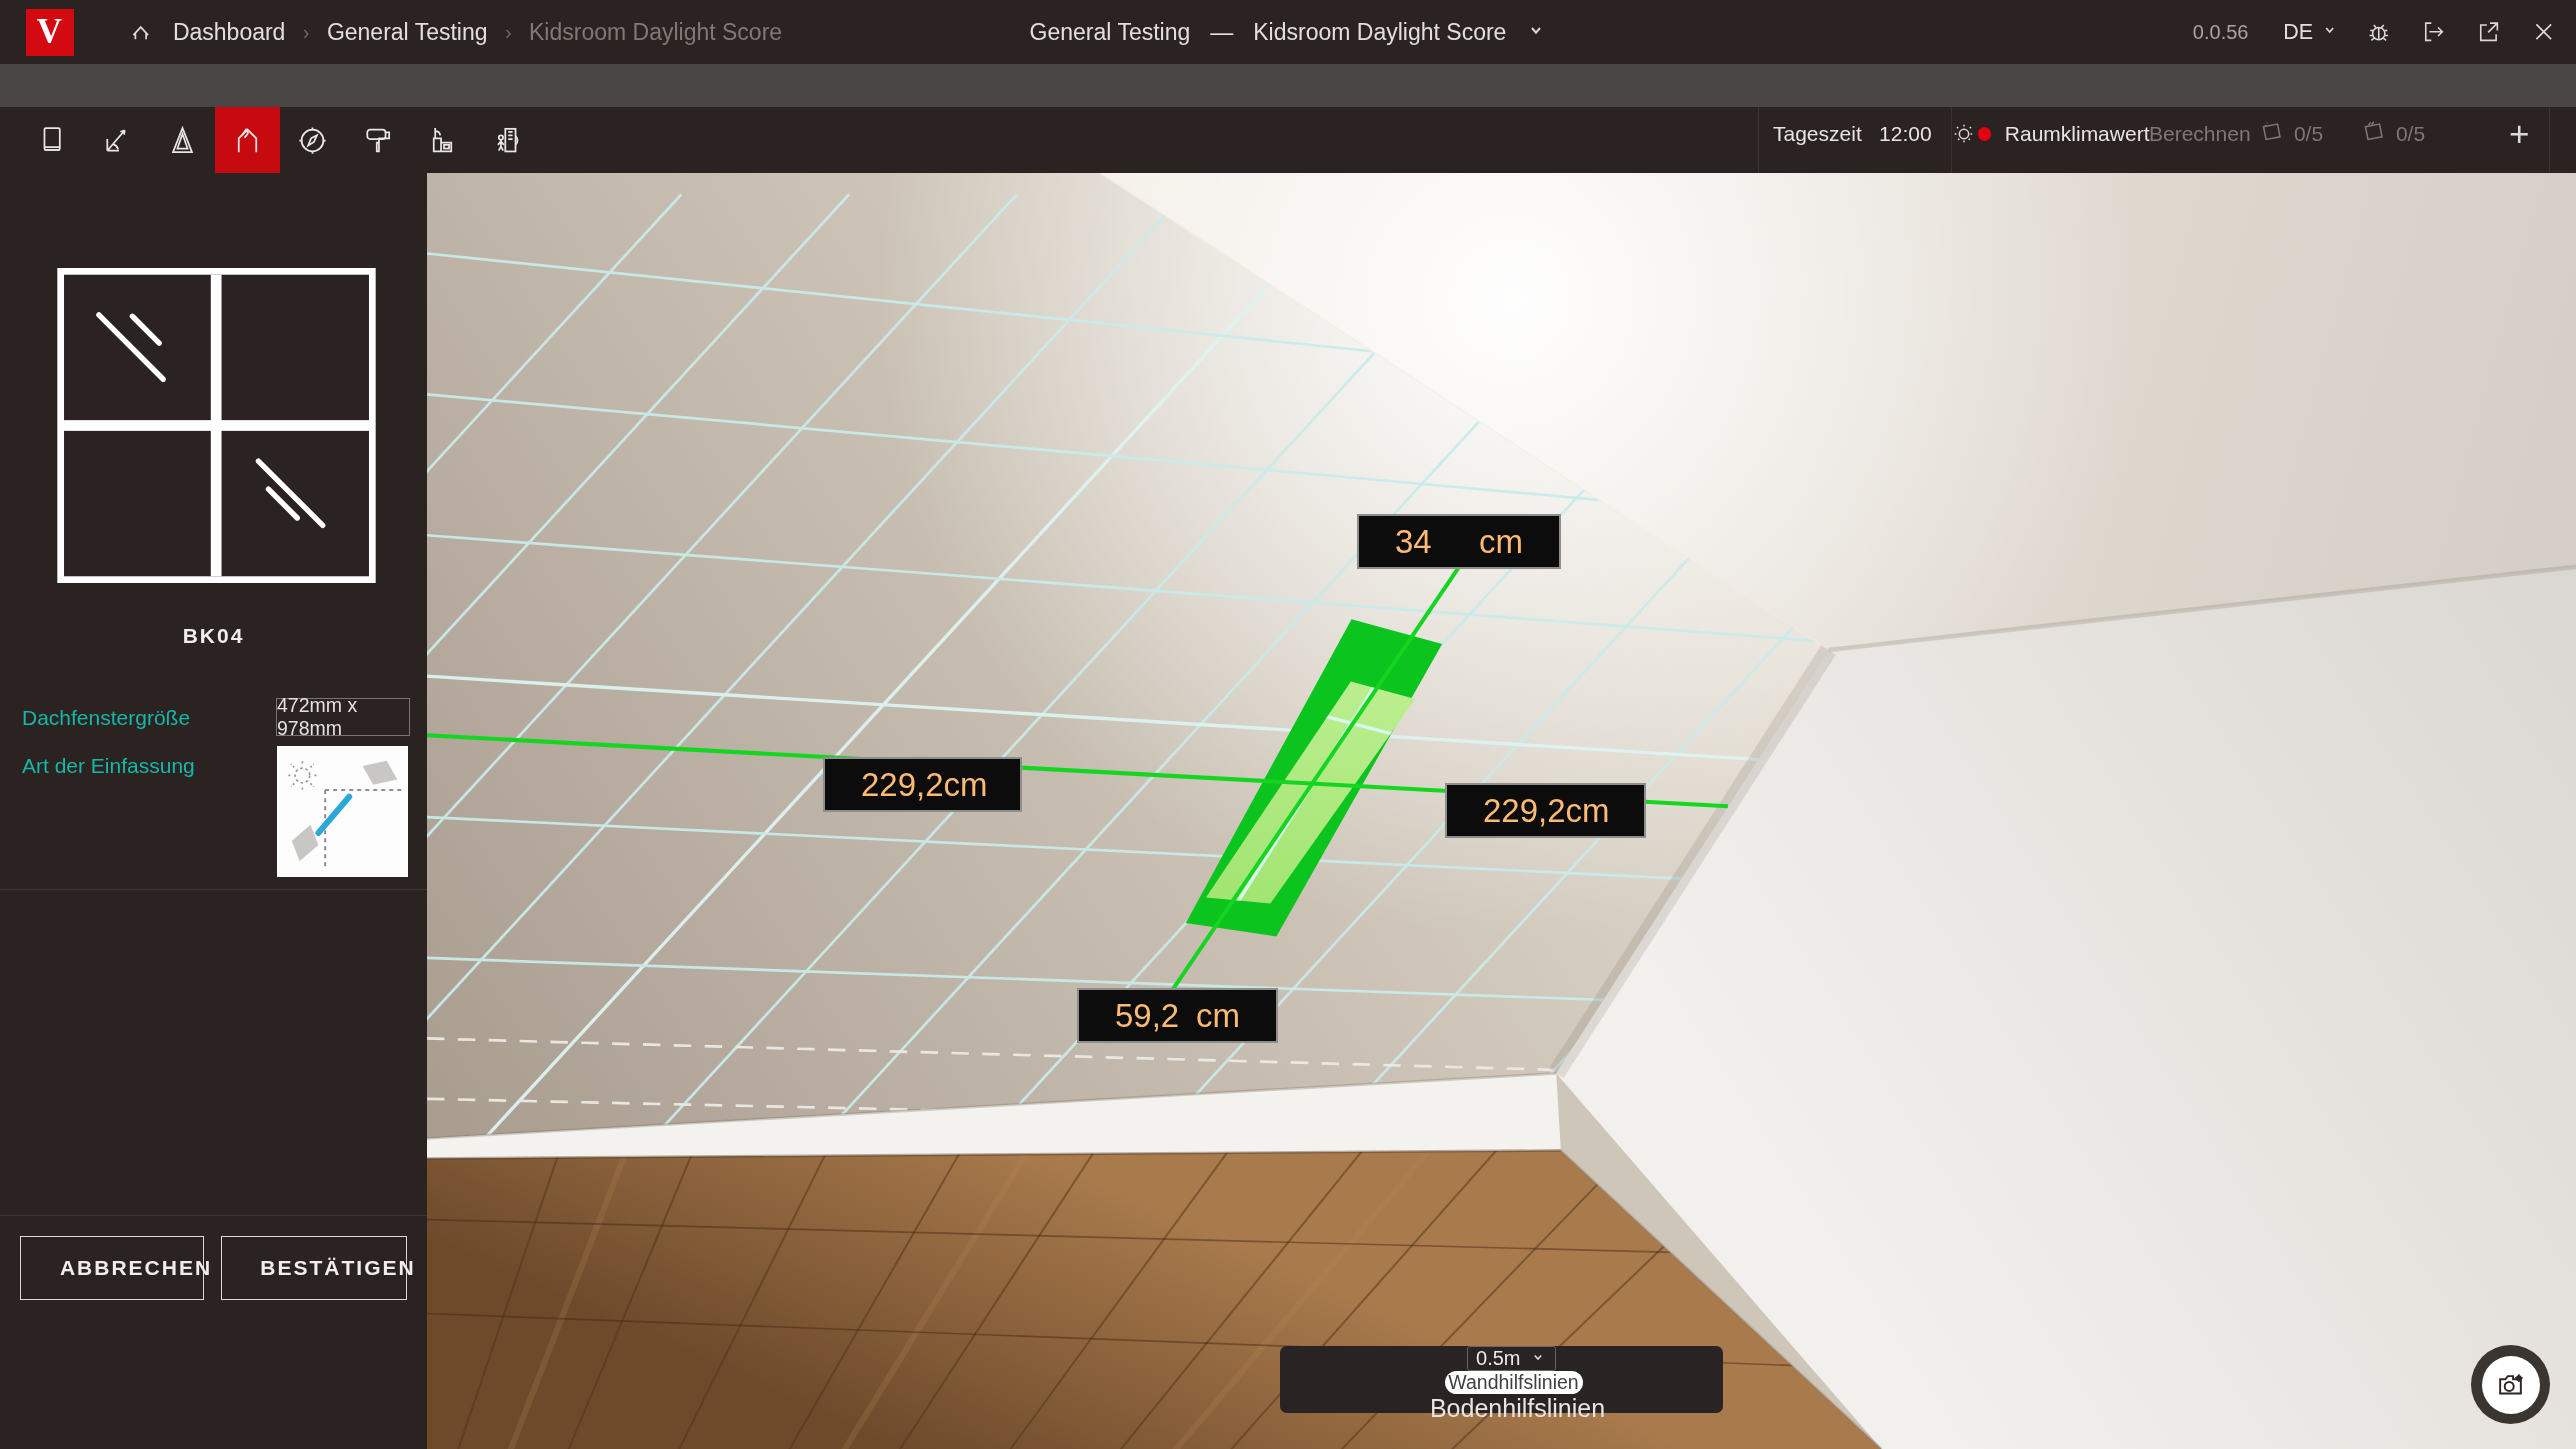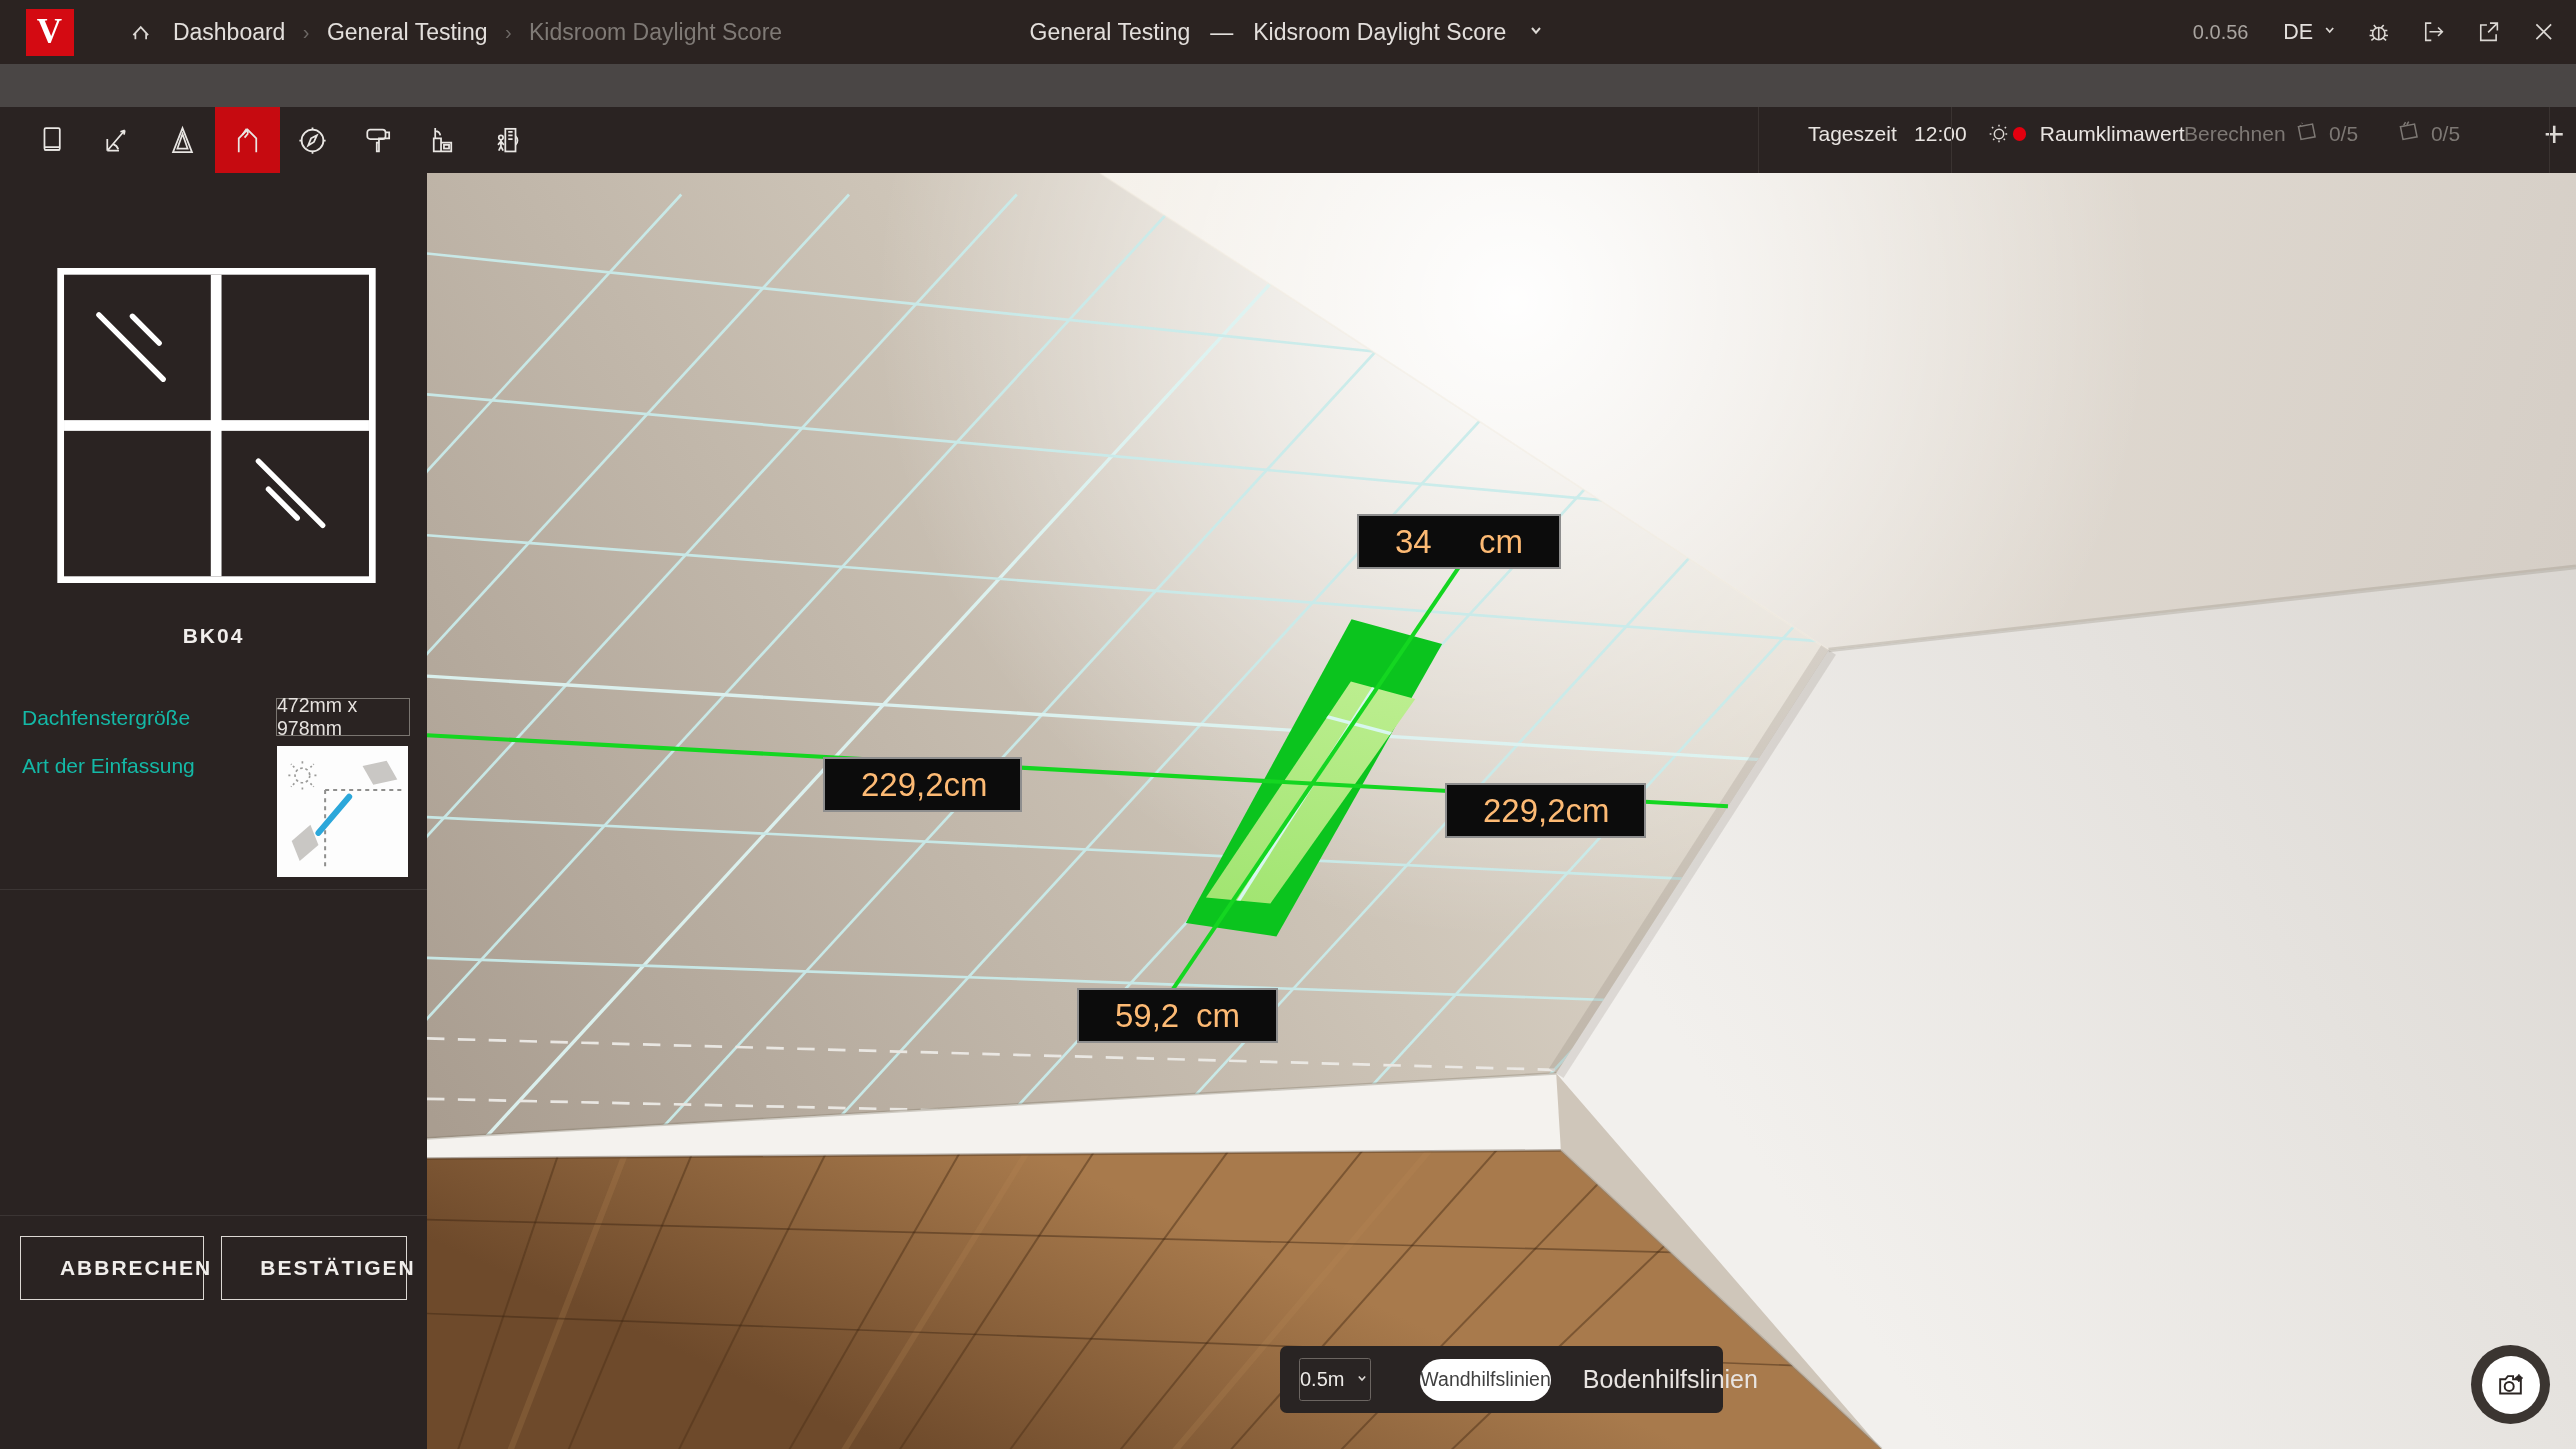--- a/index.html
+++ b/index.html
@@ -21,40 +21,40 @@
   .tb-icon svg{stroke:#dcd8d4;fill:none;stroke-width:2.6;}
   
   .strip{position:absolute;left:0;top:64px;width:2576px;height:43px;background:#4a4645;}
   
   .toolrow{position:absolute;left:0;top:107px;width:2576px;height:66px;background:#2a2322;}
   .tools{position:absolute;left:20px;top:0;height:66px;display:flex;}
   .tool{width:65px;height:66px;display:flex;align-items:center;justify-content:center;}
   .tool svg{stroke:#e9e6e3;fill:none;stroke-width:2.4;}
   .tool.active{background:#c60a10;}
   .trdivider{position:absolute;top:0;width:1.3px;height:66px;background:#3a3331;}
-  .trow-right{position:absolute;top:0;height:54px;display:flex;align-items:center;font-size:21px;margin-left:35px;}
+  .trow-right{position:absolute;top:0;height:54px;display:flex;align-items:center;font-size:21px;}
   .dim-text{color:#7d7874;}
   .reddot{width:13.4px;height:13.4px;border-radius:50%;background:#e3000f;}
   .counter-icon svg{stroke:#7d7874;fill:none;stroke-width:2.4;}
   .plusbtn{font-size:35px;font-weight:300;color:#dcd8d4;line-height:0;}
   
   .sidebar{position:absolute;left:0;top:173px;width:427px;height:1276px;background:#2a2322;}
   .winprev{position:absolute;left:57px;top:95px;width:319px;height:315px;}
   .wincode{position:absolute;left:0;top:451px;width:427px;text-align:center;font-size:21px;font-weight:700;letter-spacing:2px;color:#f1eeec;}
   .prop-label{position:absolute;left:22px;font-size:21px;color:#14b8a6;}
   .size-box{position:absolute;left:276px;top:525px;width:134px;height:38px;border:1.3px solid #7a7570;display:flex;align-items:center;justify-content:center;font-size:19.5px;color:#e6e2df;}
   .flash-thumb{position:absolute;left:277px;top:573px;width:131px;height:131px;background:#fdfdfd;}
   .sb-div{position:absolute;left:0;width:427px;height:1.3px;background:#3b3534;}
   .btn{position:absolute;height:64px;border:1.3px solid #dcd8d4;background:transparent;color:#f0edea;font-size:21px;font-weight:700;letter-spacing:2px;display:flex;align-items:center;justify-content:center;font-family:"Liberation Sans",sans-serif;padding-left:48px;}
   
   .canvas{position:absolute;left:427px;top:173px;width:2149px;height:1276px;overflow:hidden;background:#cfc6ba;}
   .scene{position:absolute;left:0;top:0;width:2149px;height:1276px;}
   .mlabel{position:absolute;background:#0c0c0c;border:2.7px solid #8e8e8e;display:flex;align-items:center;justify-content:space-between;padding:0 36px;color:#fdba74;font-size:33px;}
   
-  .bottombar{position:absolute;left:853px;top:1173px;width:443px;height:67px;background:#292423;border-radius:6.7px;display:flex;align-items:center;}
+  .bottombar{position:absolute;left:853px;top:1173px;width:443px;height:67px;background:#292423;border-radius:6.7px;display:flex;align-items:center;flex-direction:column;}
   .gridsel{margin-left:19px;width:89px;height:43px;border:1.3px solid #6b6561;border-radius:2.7px;display:flex;align-items:center;justify-content:center;gap:9.4px;font-size:20px;color:#eceae7;}
   .bb-div{margin-left:25.5px;width:1.3px;height:43px;background:#4a4440;}
   .pill{margin-left:24px;width:138px;height:42px;border-radius:21.5px;background:#fff;color:#404040;font-size:19.5px;display:flex;align-items:center;justify-content:center;}
   .bb-label{margin-left:32px;font-size:25px;color:#e8e4e1;}
   .cambtn{position:absolute;left:2044px;top:1172px;width:79px;height:79px;border-radius:50%;background:#3b3531;display:flex;align-items:center;justify-content:center;}
   .cambtn .inner{width:58px;height:58px;border-radius:50%;background:#fff;display:flex;align-items:center;justify-content:center;}
   .chev{display:inline-block;}
   .chev svg{stroke:#dcd8d4;fill:none;stroke-width:3;}
 </style>
 </head>

